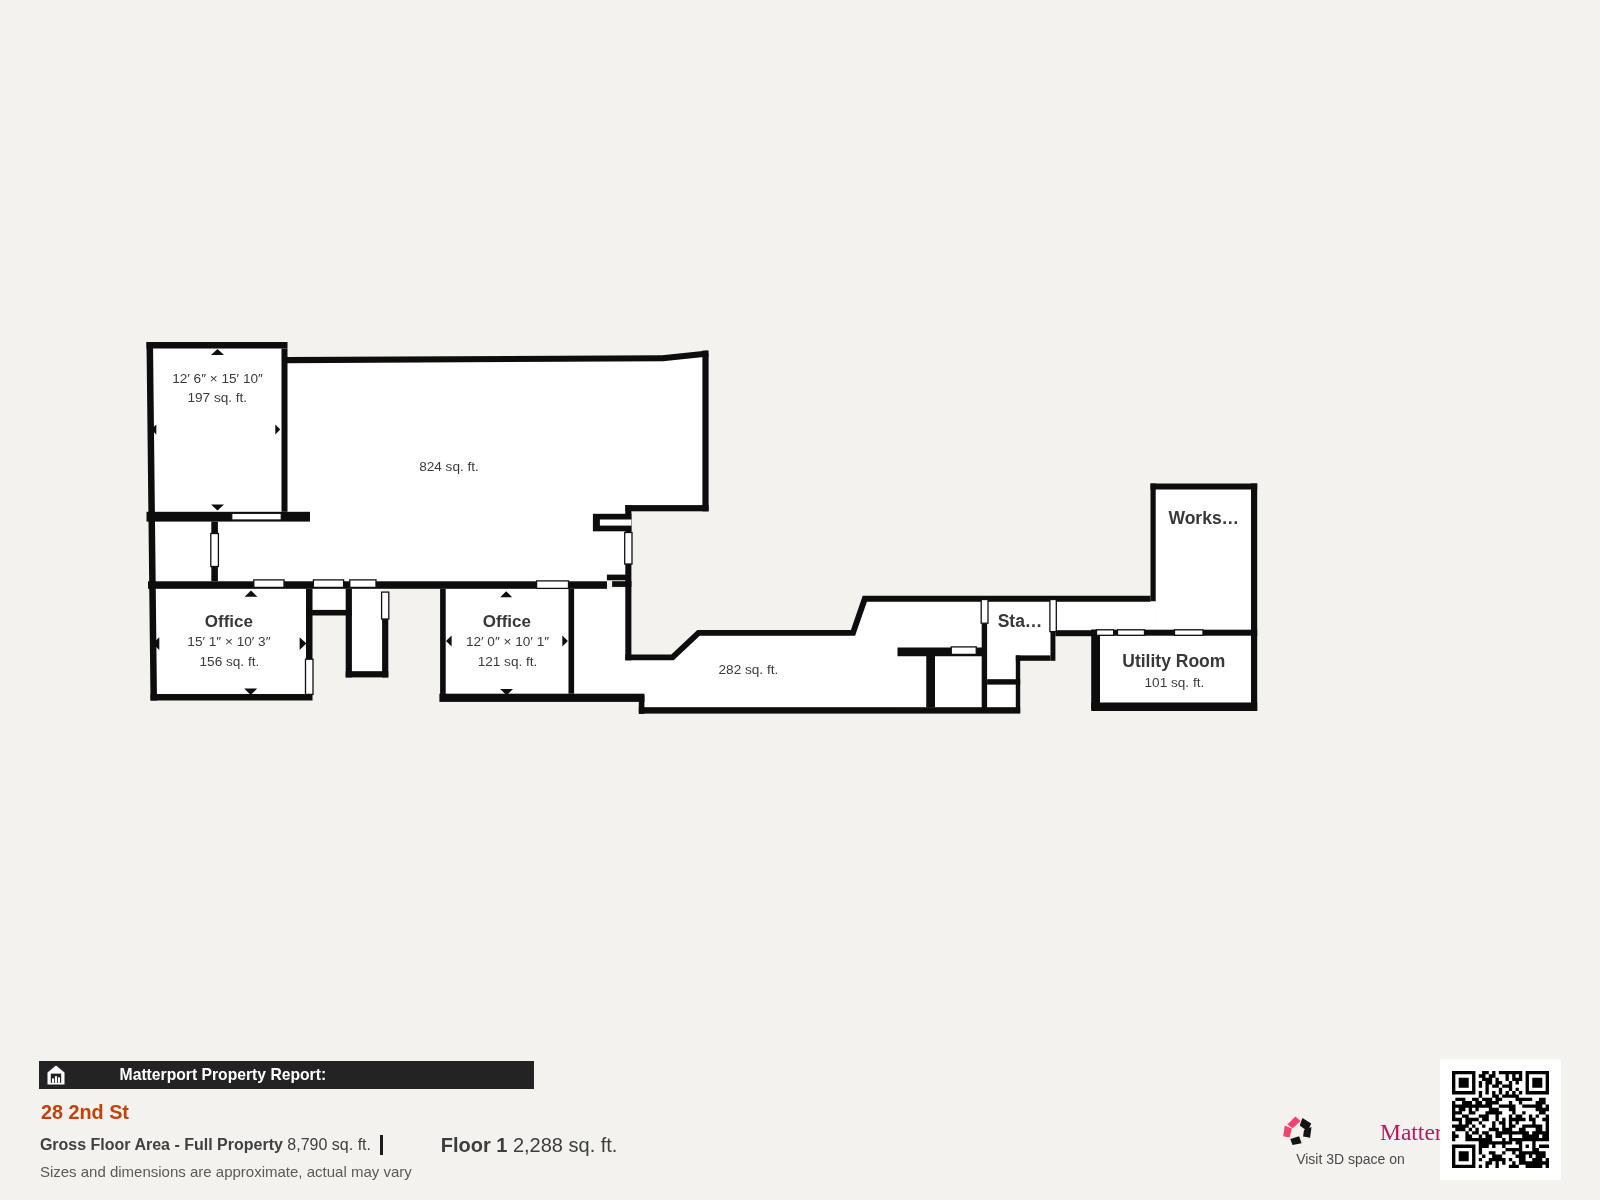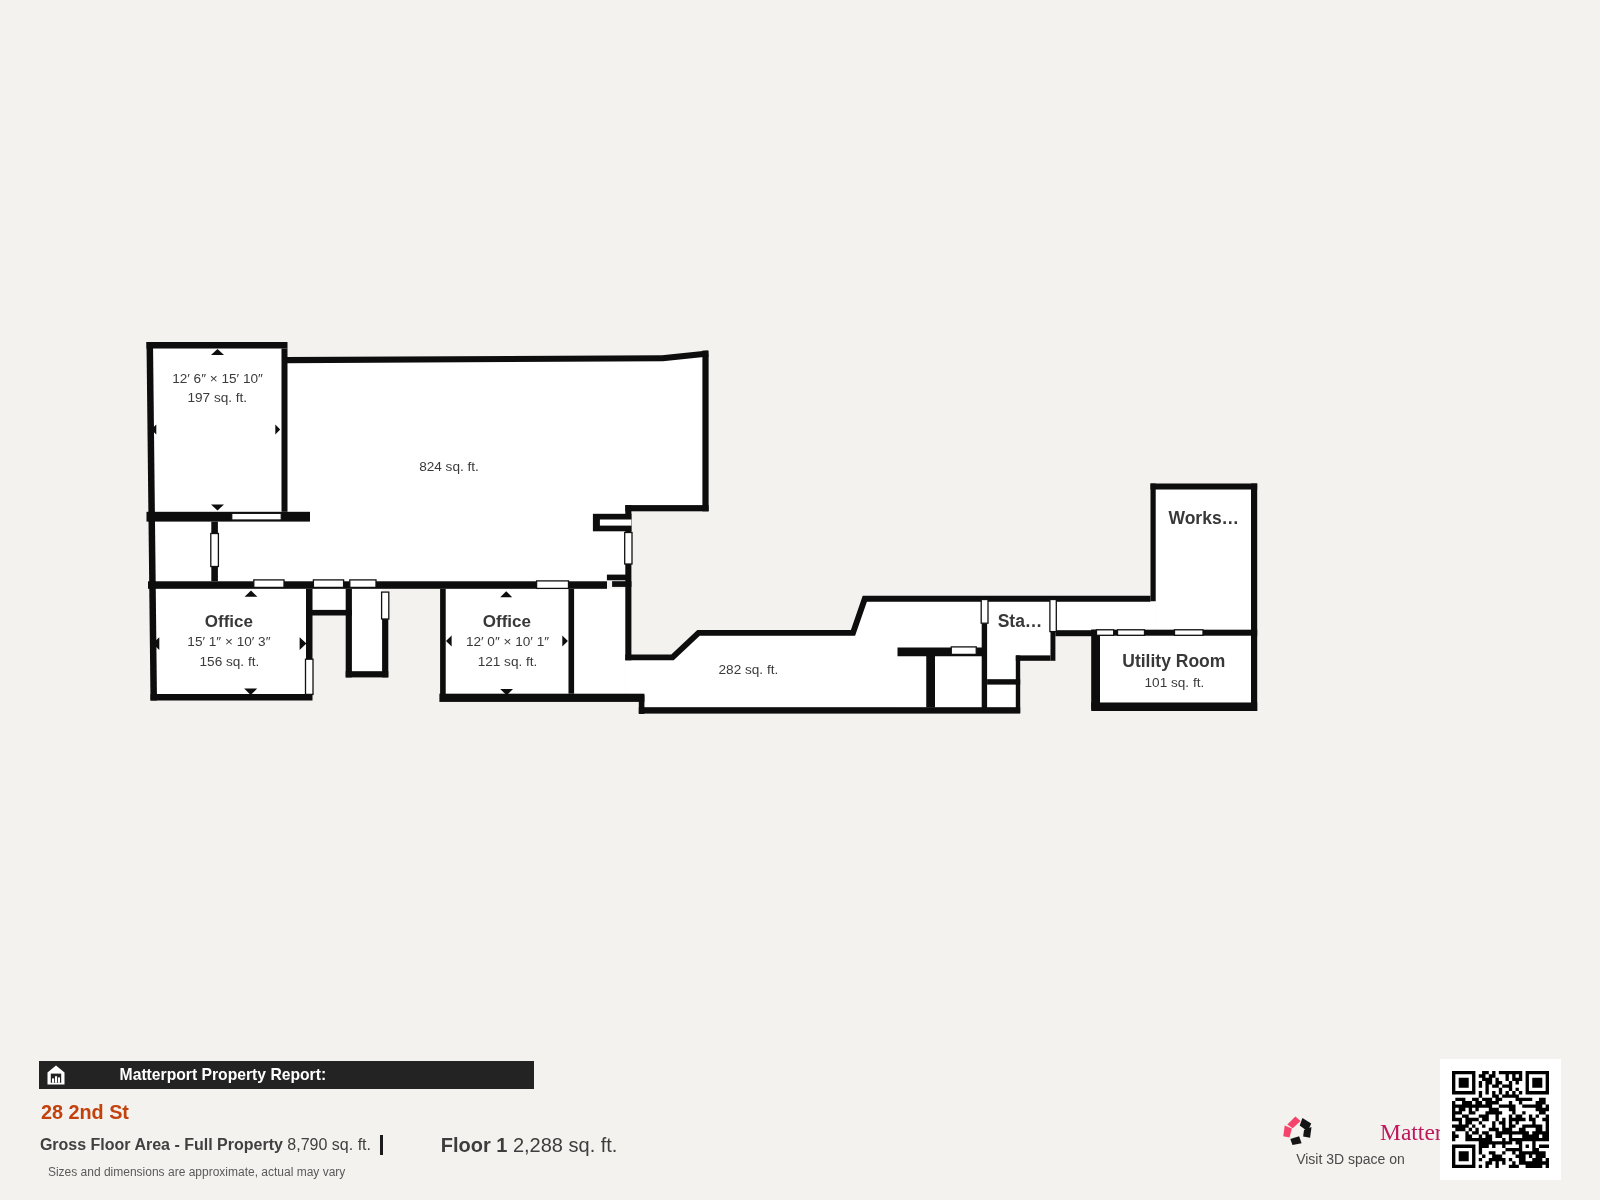--- a/index.html
+++ b/index.html
@@ -151,21 +151,21 @@
   <rect x="3.8" y="8.6" width="10.4" height="9.2" fill="#232323"></rect>
   <rect x="5.0" y="13.4" width="2.1" height="4.4" fill="#ffffff"></rect>
   <rect x="7.95" y="11.2" width="2.1" height="6.6" fill="#ffffff"></rect>
   <rect x="10.9" y="12.4" width="2.1" height="5.4" fill="#ffffff"></rect>
 </svg>
 <div class="abs" style="left:76.6px;top:1067.2px;color:#ffffff;font-size:15.7px;font-weight:bold;line-height:15.7px;margin-left:43px;">Matterport Property Report:</div>
 <div class="abs" style="left:41px;top:1102.5px;color:#c2410c;font-size:19.8px;font-weight:bold;line-height:19.8px;">28 2nd St</div>
 <div class="abs" style="left:39.9px;top:1137.2px;color:#404040;font-size:16px;line-height:16px;"><b>Gross Floor Area - Full Property</b> 8,790 sq. ft.</div>
 <div class="abs" style="left:380.2px;top:1134.7px;width:2.6px;height:19.9px;background:#1b1b1b;"></div>
 <div class="abs" style="left:392.7px;top:1137.2px;color:#3d3d3d;font-size:20px;line-height:16px;margin-left:48px;"><b>Floor 1</b> 2,288 sq. ft.</div>
-<div class="abs" style="left:39.9px;top:1166.3px;color:#5a5a5a;font-size:12px;line-height:12px;margin-left:8px;">Sizes and dimensions are approximate, actual may vary</div>
+<div class="abs" style="left:39.9px;top:1166.3px;color:#5a5a5a;font-size:15px;line-height:12px;">Sizes and dimensions are approximate, actual may vary</div>
 
 <div class="abs" style="left:1230px;top:1150px;width:241px;text-align:center;color:#4a4a4a;font-size:14px;line-height:18px;">Visit 3D space on</div>
 <svg class="abs" style="left:1282.6px;top:1116.4px" width="29" height="29" viewBox="0 0 29 29">
   <polygon fill="#f4436c" points="4.3,8.4 12.4,0.4 17.6,5.0 9.7,12.3"></polygon>
   <polygon fill="#f4436c" points="0.3,20.3 1.7,9.5 8.9,12.6 6.5,21.4"></polygon>
   <polygon fill="#141414" points="19.4,2.0 28.2,7.5 24.7,15.4 16.7,9.5"></polygon>
   <polygon fill="#141414" points="28.5,10.9 27.1,21.7 20.1,20.4 21.0,14.0"></polygon>
   <polygon fill="#141414" points="7.3,23.1 16.1,20.3 18.6,27.2 9.5,28.9"></polygon>
 </svg>
 <div class="abs" style="left:1380px;top:1117px;color:#be185d;font-size:23.5px;line-height:23.5px;font-family:Liberation Serif, serif;">Matterport<span style="font-size:9px;vertical-align:9px;letter-spacing:0;">®</span></div>

